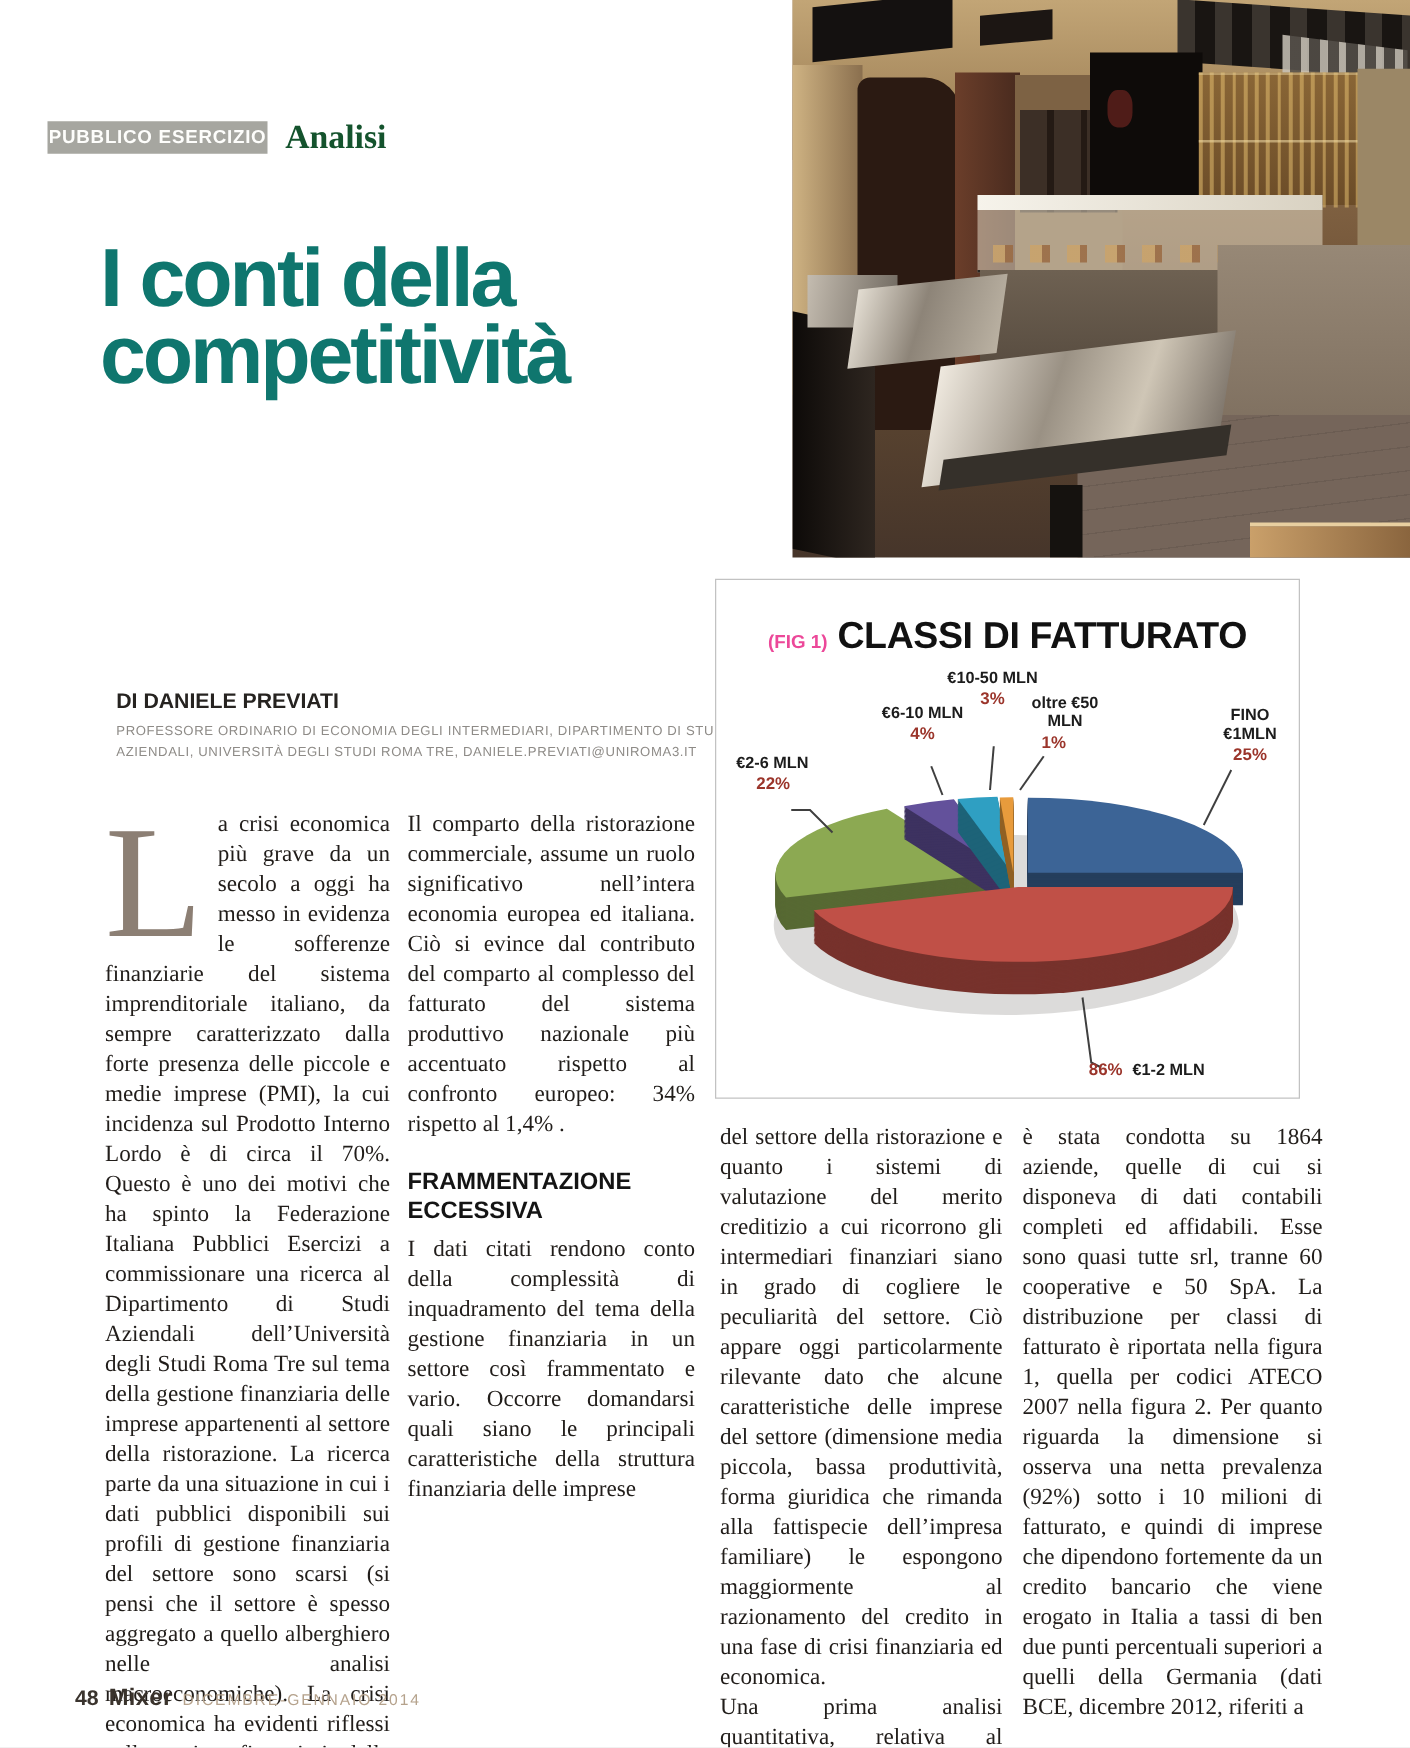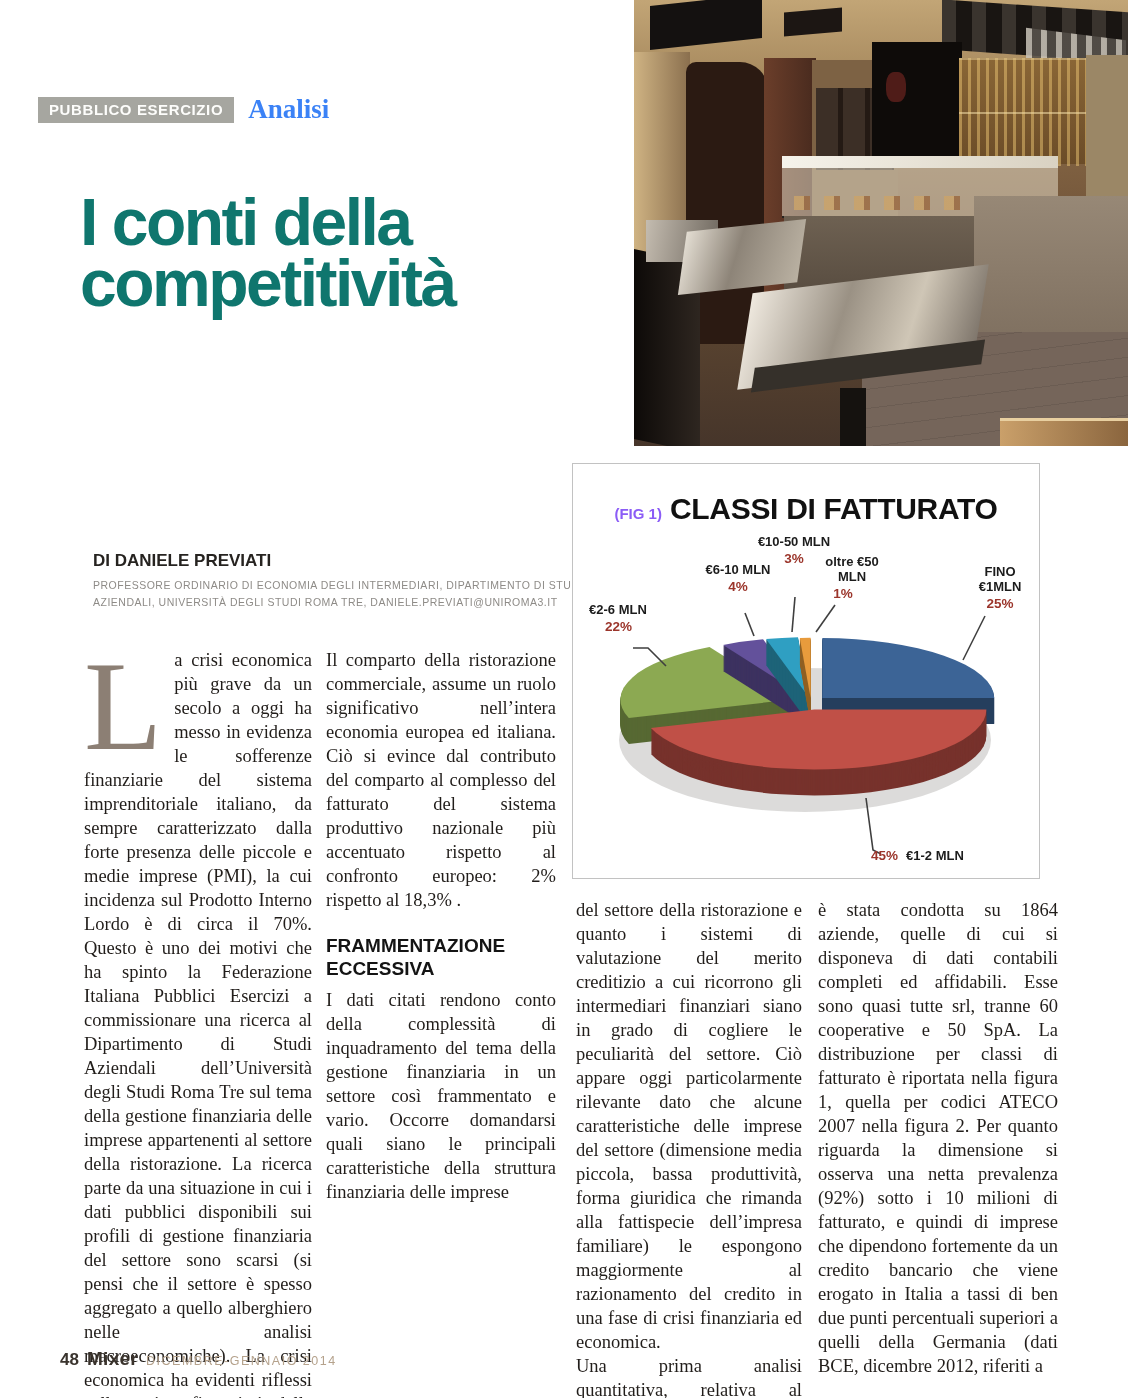--- a/index.html
+++ b/index.html
@@ -2,22 +2,22 @@
 <html><head>
 <meta charset="utf-8">
 <style>
   html,body{margin:0;padding:0;background:#e8e8e8;}
   .page{position:relative;width:1128px;height:1398px;background:#ffffff;overflow:hidden;
         font-family:"Liberation Serif", serif;color:#221e1a;}
 
   
   .kicker{position:absolute;left:38px;top:94px;display:flex;align-items:center;gap:14px;}
   .tag{background:#a6a6a0;color:#fdfdfb;font-family:"Liberation Sans",sans-serif;
-       font-weight:bold;font-size:15px;letter-spacing:.6px;padding:4px 11px 5px;}
-  .section{font-family:"Liberation Serif",serif;font-weight:bold;font-size:27px;color:#3b82f6;}
+       font-weight:bold;font-size:15px;letter-spacing:.6px;padding:4px 1px 5px;}
+  .section{font-family:"Liberation Serif",serif;font-weight:bold;font-size:27px;color:#14532d;}
 
   
   .title{position:absolute;left:80px;top:192px;width:555px;
          font-family:"Liberation Sans",sans-serif;font-weight:bold;
          font-size:66px;line-height:61px;letter-spacing:-2.5px;color:#0f766e;}
   .standfirst{position:absolute;left:94px;top:398px;width:452px;
               font-family:"Liberation Sans",sans-serif;font-weight:bold;
               font-size:19px;line-height:27px;color:#5f5c58;text-transform:uppercase;}
   .byline{position:absolute;left:93px;top:551px;font-family:"Liberation Sans",sans-serif;
           font-weight:bold;font-size:17px;color:#262320;}
@@ -76,21 +76,21 @@
   .ph-box{left:12px;top:220px;width:72px;height:42px;
           background:linear-gradient(100deg,#c4bcb0,#6e675e);}
   .ph-brt{left:366px;top:418px;width:128px;height:28px;border-top:3px solid #e8cfa0;
           background:linear-gradient(90deg,#caa06a,#8a653e);}
 
   
   .figbox{position:absolute;left:572px;top:463px;width:466px;height:414px;
           border:1px solid #c2c2c2;background:#fff;}
   .fig-head{position:absolute;left:0;right:0;top:28px;text-align:center;
             font-family:"Liberation Sans",sans-serif;color:#111;}
-  .fig-label{font-weight:bold;font-size:15px;color:#8b5cf6;margin-right:8px;}
+  .fig-label{font-weight:bold;font-size:15px;color:#ec4899;margin-right:8px;}
   .fig-title{font-weight:bold;font-size:30px;letter-spacing:-.3px;}
   #pie{position:absolute;left:4px;top:100px;}
   #leaders{position:absolute;left:0;top:0;pointer-events:none;}
   .pie-label{position:absolute;font-family:"Liberation Sans",sans-serif;font-weight:bold;
              font-size:13px;line-height:15px;color:#1c1c1c;z-index:3;}
   .pie-label .pct{display:block;color:#9b352b;font-size:13.5px;margin-top:2px;}
   .pl-center{text-align:center;}
   .pl-row{display:flex;gap:8px;align-items:baseline;}
   .pl-row .pct{display:inline;margin-top:0;}
 
@@ -354,31 +354,31 @@
     </div>
     <div class="pie-label pl-center" style="left:244px;top:90px;width:70px;">
       <span>oltre €50 MLN</span>
       <span class="pct" style="padding-right:18px;">1%</span>
     </div>
     <div class="pie-label pl-center" style="left:390px;top:100px;width:74px;">
       <span>FINO €1MLN</span>
       <span class="pct">25%</span>
     </div>
     <div class="pie-label pl-row" style="left:298px;top:384px;">
-      <span class="pct">45%</span>
+      <span class="pct">86%</span>
       <span>€1-2 MLN</span>
     </div>
   </div>
 
   <div class="col" id="col1">
     <p><span class="dropcap">L</span><span>a crisi economica più grave da un secolo a oggi ha messo in evidenza le sofferenze finanziarie del sistema imprenditoriale italiano, da sempre caratterizzato dalla forte presenza delle piccole e medie imprese (PMI), la cui incidenza sul Prodotto Interno Lordo è di circa il 70%. Questo è uno dei motivi che ha spinto la Federazione Italiana Pubblici Esercizi a commissionare una ricerca al Dipartimento di Studi Aziendali dell’Università degli Studi Roma Tre sul tema della gestione finanziaria delle imprese appartenenti al settore della ristorazione. La ricerca parte da una situazione in cui i dati pubblici disponibili sui profili di gestione finanziaria del settore sono scarsi (si pensi che il settore è spesso aggregato a quello alberghiero nelle analisi macroeconomiche). La crisi economica ha evidenti riflessi sulla gestione finanziaria delle imprese del settore, il che rende cruciale interventi</span></p>
   </div>
 
   <div class="col" id="col2">
-    <p>Il comparto della ristorazione commerciale, assume un ruolo significativo nell’intera economia europea ed italiana. Ciò si evince dal contributo del comparto al complesso del fatturato del sistema produttivo nazionale più accentuato rispetto al confronto europeo: 2% rispetto al 18,3% .</p>
+    <p>Il comparto della ristorazione commerciale, assume un ruolo significativo nell’intera economia europea ed italiana. Ciò si evince dal contributo del comparto al complesso del fatturato del sistema produttivo nazionale più accentuato rispetto al confronto europeo: 34% rispetto al 1,4% .</p>
     <div class="subhead">FRAMMENTAZIONE ECCESSIVA</div>
     <p>I dati citati rendono conto della complessità di inquadramento del tema della gestione finanziaria in un settore così frammentato e vario. Occorre domandarsi quali siano le principali caratteristiche della struttura finanziaria delle imprese</p>
   </div>
 
   <div class="col" id="col3">
     <p>del settore della ristorazione e quanto i sistemi di valutazione del merito creditizio a cui ricorrono gli intermediari finanziari siano in grado di cogliere le peculiarità del settore. Ciò appare oggi particolarmente rilevante dato che alcune caratteristiche delle imprese del settore (dimensione media piccola, bassa produttività, forma giuridica che rimanda alla fattispecie dell’impresa familiare) le espongono maggiormente al razionamento del credito in una fase di crisi finanziaria ed economica.</p>
     <p>Una prima analisi quantitativa, relativa al periodo 2008-2012,</p>
   </div>
 
   <div class="col" id="col4">

